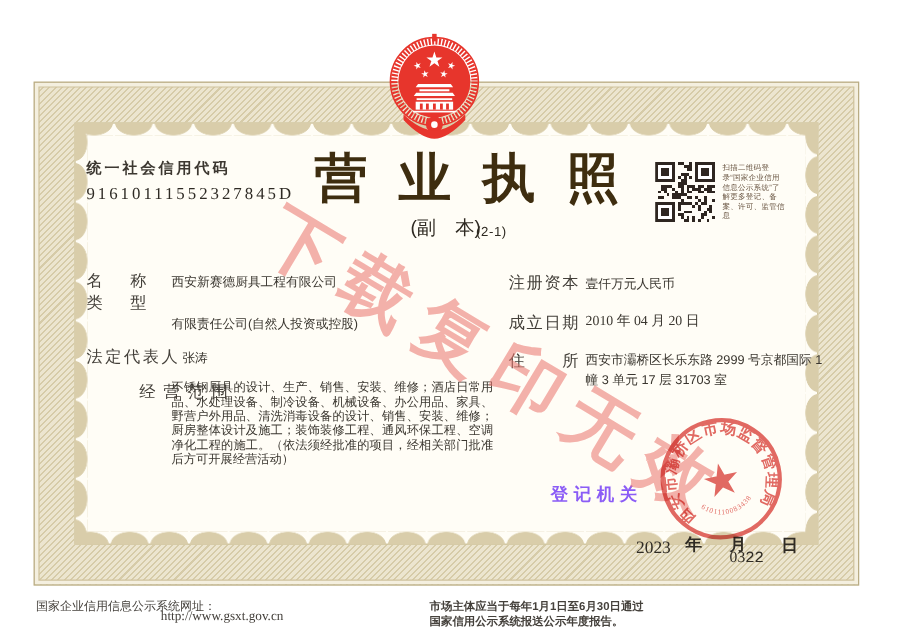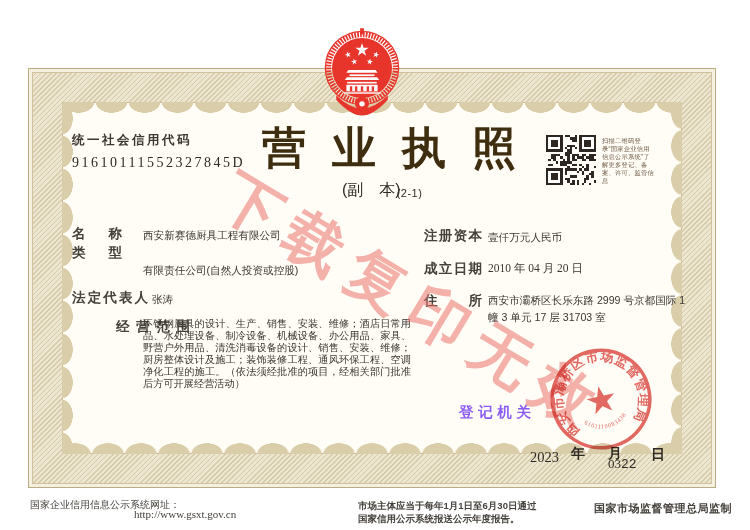--- a/index.html
+++ b/index.html
@@ -41,21 +41,21 @@
            font-size:44px; font-weight:900; letter-spacing:26px; color:#3e2d0f; white-space:nowrap; }
   .subtitle { position:absolute; left:342px; top:180px; font-size:16px; color:#2f2a22; white-space:nowrap; }
   .copy-num { font-size:11px; vertical-align:-2px; margin-left:-4px; letter-spacing:0.5px; }
 
   
   .qr { position:absolute; left:546px; top:135px; width:50px; height:50px; }
   .qr-caption { position:absolute; left:602px; top:137px; width:52px; font-size:6.3px;
                 line-height:8px; color:#6a5643; letter-spacing:0.2px; }
 
   
-  .flabel { position:absolute; font-size:13.5px; font-weight:bold; color:#44403a;
+  .flabel { position:absolute; font-size:13.5px; font-weight:normal; color:#44403a;
             text-align:justify; text-align-last:justify; }
   .fvalue { position:absolute; font-size:10.6px; color:#3a362f; line-height:15px; }
   .lab-name  { left:72px; top:225px; width:50px; }
   .val-name  { left:143px; top:228px; }
   .lab-type  { left:72px; top:244px; width:50px; }
   .val-type  { left:143px; top:263px; }
   .lab-rep   { left:72px; top:289px; width:76px; }
   .val-rep   { left:152px; top:292px; }
   .lab-scope { left:72px; top:318px; width:74px;margin-left:44px; }
   .val-scope { left:143px; top:318px; width:268px; line-height:11.9px; font-size:10.2px; text-align:justify; }
@@ -314,15 +314,14 @@
       <path d="M 0 -1 L 0.5878 0.809 L -0.9511 -0.309 L 0.9511 -0.309 L -0.5878 0.809 Z" transform="translate(62,64) scale(17)" fill="#dd5550"></path>
     </svg>
   </div>
 
   <div class="foot foot-left-label">国家企业信用信息公示系统网址：</div>
   <div class="foot foot-left-url">http://www.gsxt.gov.cn</div>
   <div class="foot foot-mid">
     <div>市场主体应当于每年1月1日至6月30日通过</div>
     <div>国家信用公示系统报送公示年度报告。</div>
   </div>
-  <div class="foot foot-right">国家市场监督管理总局监制</div>
 
 </div>
 
 </body></html>

